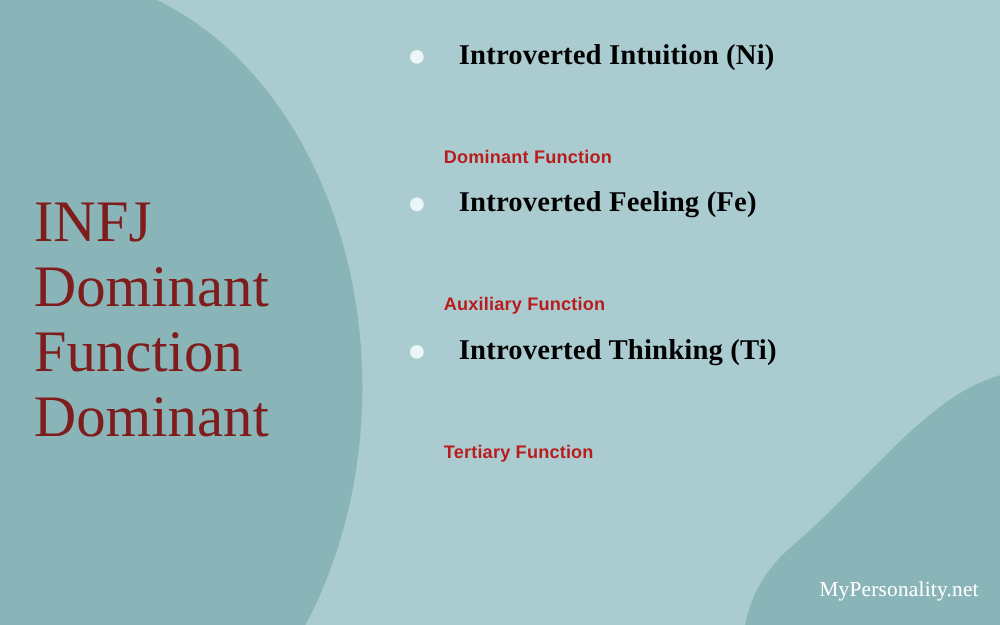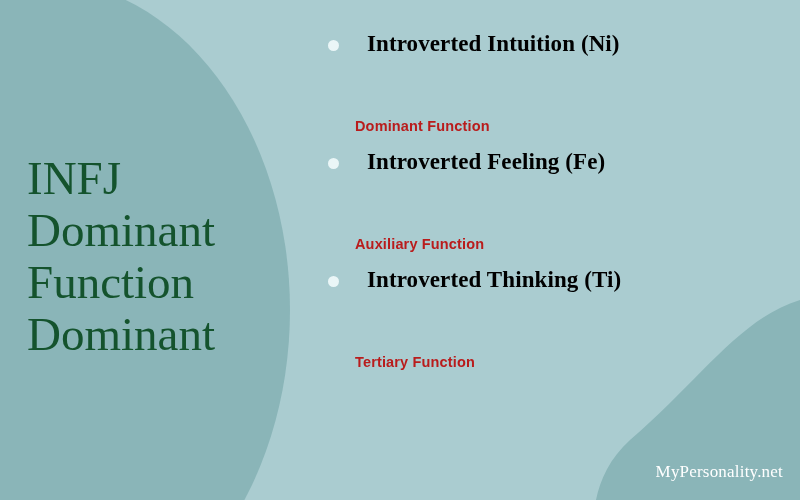--- a/index.html
+++ b/index.html
@@ -27,21 +27,21 @@
     position: absolute;
     left: 27px;
     top: 152px;
     width: 260px;
     z-index: 3;
   }
   .title-line {
     font-family: "Liberation Serif", "DejaVu Serif", serif;
     font-size: 47px;
     line-height: 52px;
-    color: #14532d;
+    color: #7f1d1d;
     font-weight: 400;
     letter-spacing: 0px;
     white-space: nowrap;
   }
   
   .list {
     position: absolute;
     left: 326px;
     top: 28px;
     width: 455px;

